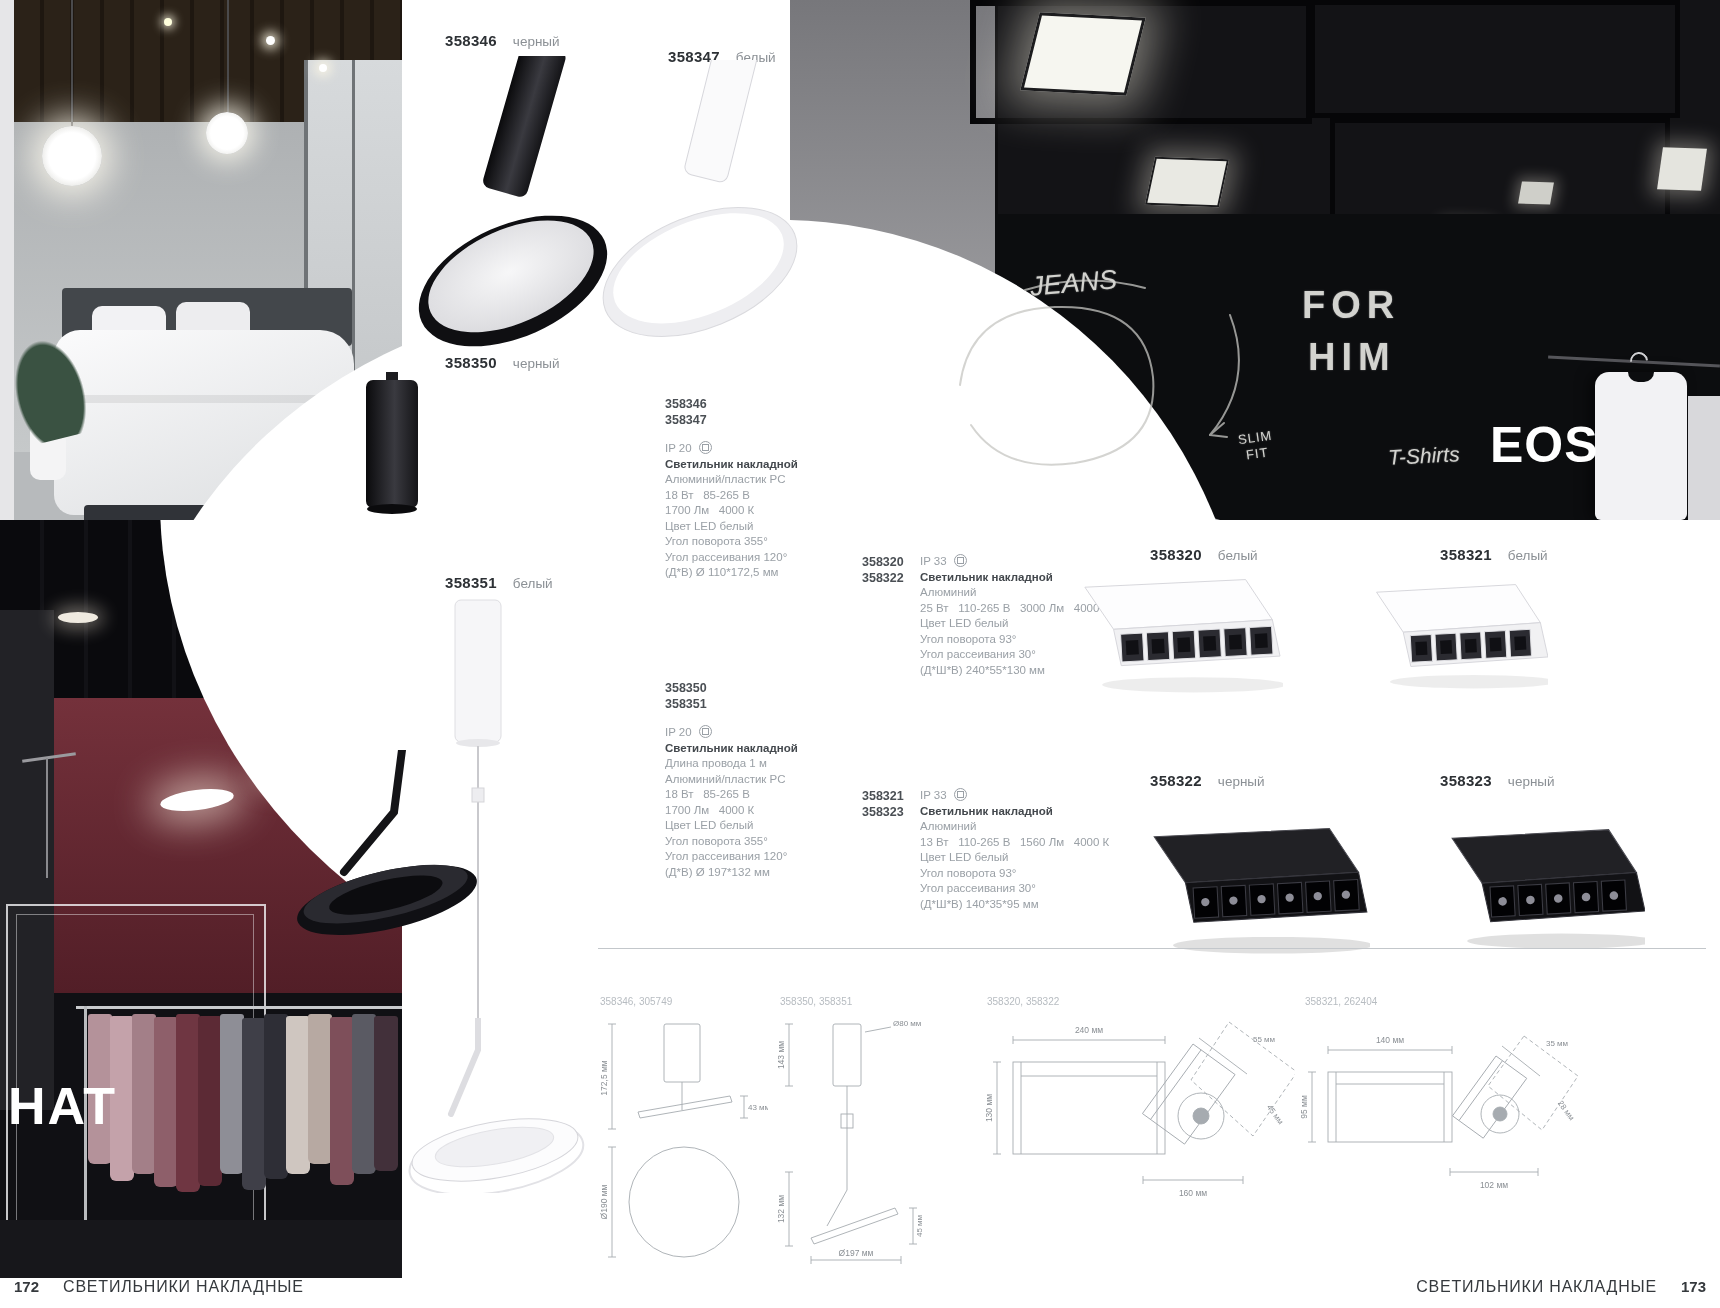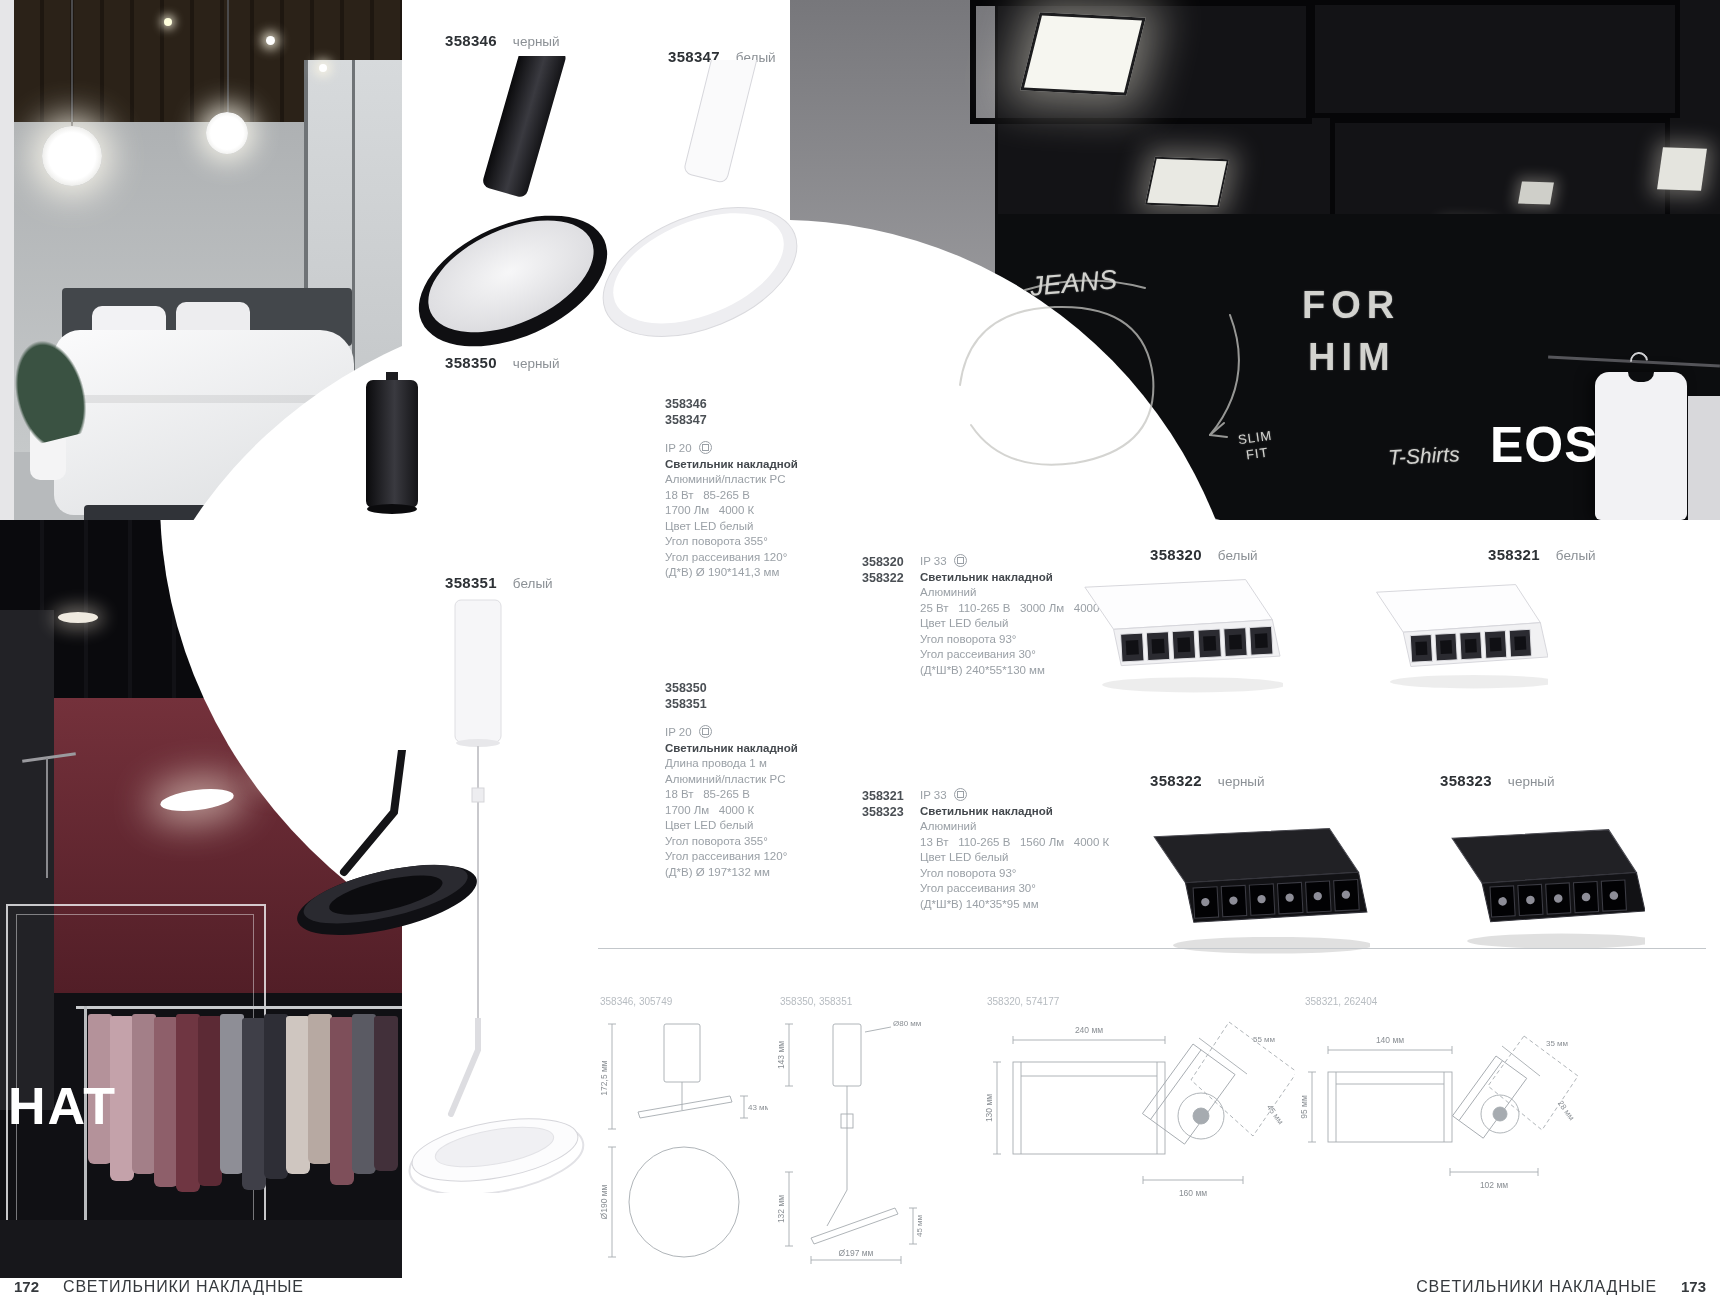--- a/index.html
+++ b/index.html
@@ -244,21 +244,21 @@
       <div>358347</div>
     </div>
     <div class="iprow"><span>IP 20</span><span class="cls"></span></div>
     <div class="ttl">Светильник накладной</div>
     <div class="ln">Алюминий/пластик PC</div>
     <div class="ln">18 Вт   85-265 В</div>
     <div class="ln">1700 Лм   4000 К</div>
     <div class="ln">Цвет LED белый</div>
     <div class="ln">Угол поворота 355°</div>
     <div class="ln">Угол рассеивания 120°</div>
-    <div class="ln">(Д*В) Ø 190*141,3 мм</div>
+    <div class="ln">(Д*В) Ø 110*172,5 мм</div>
   </div>
 
   <div class="spec" style="left:665px;top:680px;">
     <div class="codes">
       <div>358350</div>
       <div>358351</div>
     </div>
     <div class="iprow"><span>IP 20</span><span class="cls"></span></div>
     <div class="ttl">Светильник накладной</div>
     <div class="ln">Длина провода 1 м</div>
@@ -301,21 +301,21 @@
       <div class="ln">Цвет LED белый</div>
       <div class="ln">Угол поворота 93°</div>
       <div class="ln">Угол рассеивания 30°</div>
       <div class="ln">(Д*Ш*В) 140*35*95 мм</div>
     </div>
   </div>
 
   <div class="plabel" style="left:1150px;top:546px;">
     <b>358320</b><span class="clr">белый</span>
   </div>
-  <div class="plabel" style="left:1488px;top:546px;">
+  <div class="plabel" style="left:1440px;top:546px;">
     <b>358321</b><span class="clr">белый</span>
   </div>
   <div class="plabel" style="left:1150px;top:772px;">
     <b>358322</b><span class="clr">черный</span>
   </div>
   <div class="plabel" style="left:1440px;top:772px;">
     <b>358323</b><span class="clr">черный</span>
   </div>
 
   <svg class="abs" style="left:1058px;top:570px;" width="225" height="132" viewBox="0 0 235 138">
@@ -391,21 +391,21 @@
       <rect x="170" y="62" width="22" height="28" fill="#020204" stroke="#3c3c44"></rect>
         <circle cx="181" cy="76" r="4" fill="#8d8d97"></circle>
     </g>
     <ellipse cx="132" cy="116" rx="88" ry="7" fill="rgba(0,0,0,.12)"></ellipse>
   </svg>
 
   <div class="abs" style="left:598px;top:948px;width:1108px;height:1px;background:#c3c7cb;"></div>
 
   <div class="dlabel" style="left:600px;top:996px;">358346, 305749</div>
   <div class="dlabel" style="left:780px;top:996px;text-align:right;">358350, 358351</div>
-  <div class="dlabel" style="left:987px;top:996px;">358320, 574177</div>
+  <div class="dlabel" style="left:987px;top:996px;">358320, 358322</div>
   <div class="dlabel" style="left:1305px;top:996px;">358321, 262404</div>
 
   <svg class="abs" style="left:598px;top:1014px;" width="170" height="255" viewBox="0 0 170 255">
     <g fill="none" stroke="#a6abb0" stroke-width="0.9">
       <path d="M14 10 V115 M10 10 H18 M10 115 H18"></path>
       <rect x="66" y="10" width="36" height="58" rx="2"></rect>
       <polygon points="40,98 132,82 134,88 42,104"></polygon>
       <line x1="84" y1="68" x2="84" y2="96"></line>
       <path d="M146 82 V104 M142 82 h8 M142 104 h8"></path>
       <circle cx="86" cy="188" r="55"></circle>

